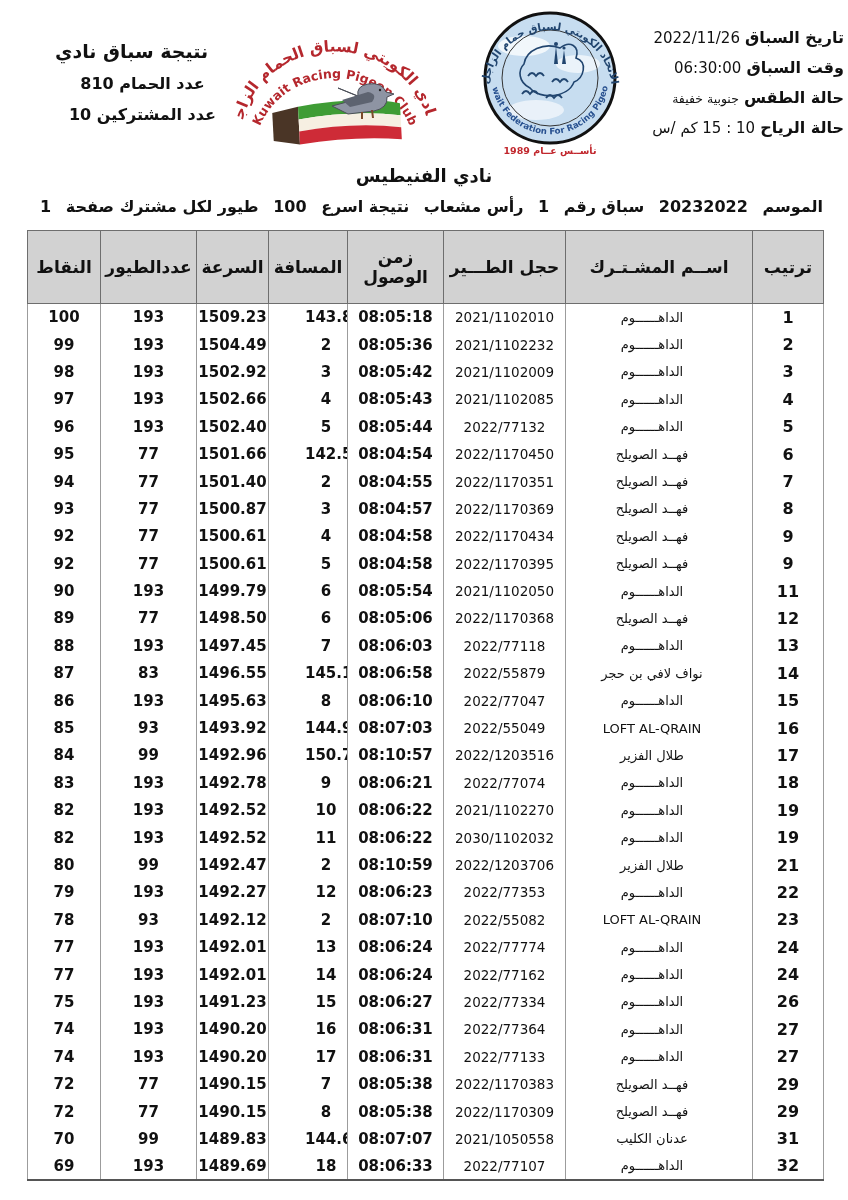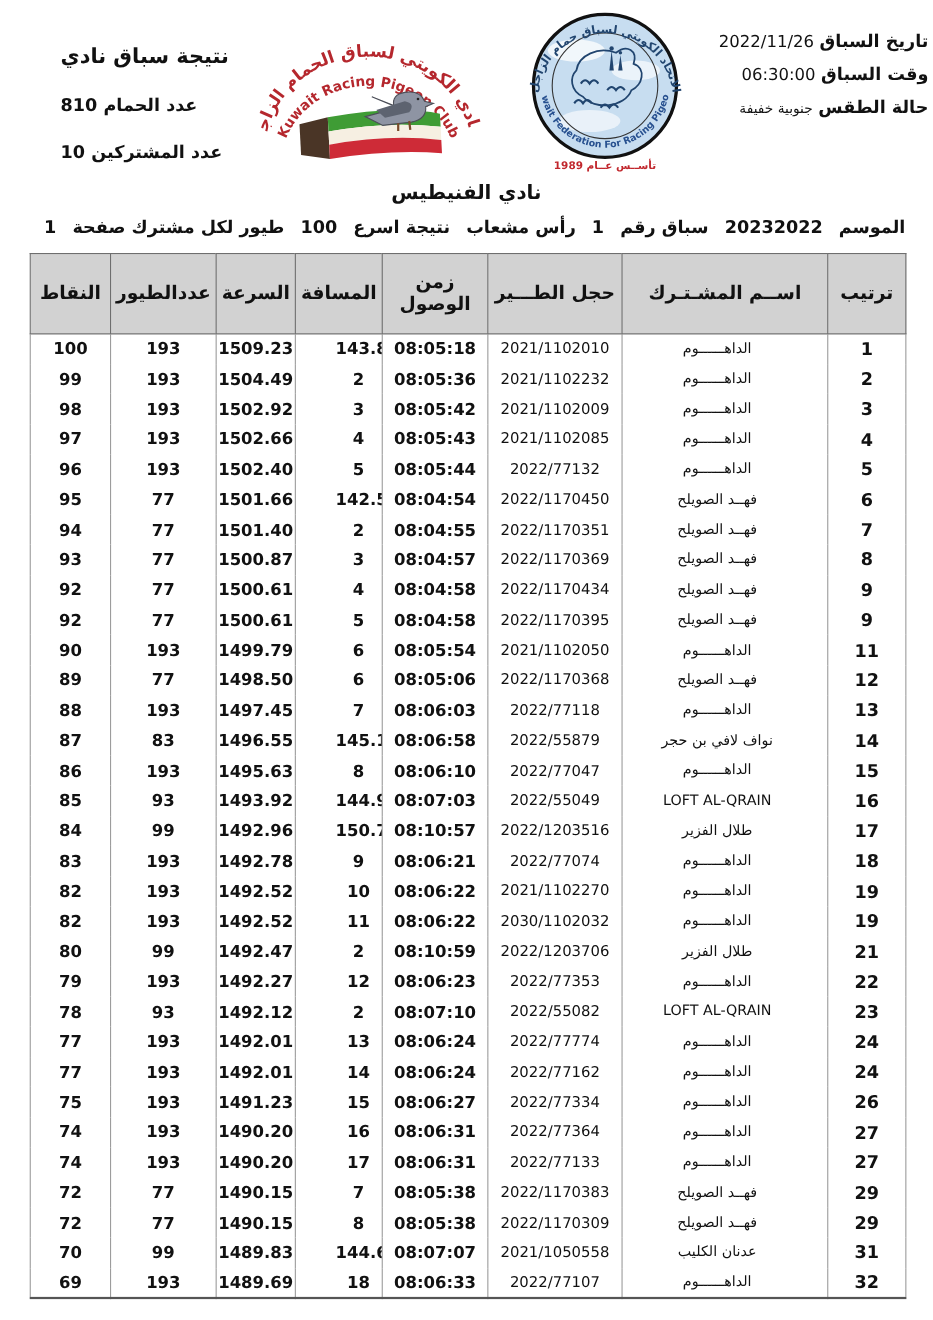--- a/index.html
+++ b/index.html
@@ -6,21 +6,21 @@
   html,body { background:#ffffff; }
   body {
     width:848px; height:1200px; position:relative; overflow:hidden;
     font-family:"DejaVu Sans","Liberation Sans",sans-serif; color:#111;
   }
   .page { position:absolute; inset:0; background:#fff; }
 
   
   .info-left { position:absolute; left:55px; top:40px; width:175px; direction:rtl; text-align:left; }
   .info-left .title { font-size:19px; font-weight:bold; text-align:left; }
-  .info-left .line { margin-top:24px; font-size:16px; font-weight:bold; text-align:left; white-space:nowrap; }
+  .info-left .line { margin-top:12px; font-size:16px; font-weight:bold; text-align:center; white-space:nowrap; }
   .info-left .line:first-of-type { margin-top:34px; }
 
   .club-logo { position:absolute; left:232px; top:12px; }
   .federation-logo { position:absolute; left:466px; top:6px; }
 
   .info-right { position:absolute; left:610px; top:28px; width:234px; direction:rtl; text-align:right; }
   .info-right .line { margin-bottom:11px; font-size:16px; white-space:nowrap; }
   .info-right .lbl { font-weight:bold; }
   .info-right .val { font-weight:normal; font-size:15px;margin-left:36px; }
   .info-right .val.small { font-size:12.5px; }
@@ -133,20 +133,24 @@
       <span class="val">2022/11/26</span>
     </div>
     <div class="line">
       <span class="lbl">وقت السباق</span>
       <span class="val">06:30:00</span>
     </div>
     <div class="line">
       <span class="lbl">حالة الطقس</span>
       <span class="val small">جنوبية خفيفة</span>
     </div>
+    <div class="line">
+      <span class="lbl">حالة الرياح</span>
+      <span class="val">10 : 15 كم /س</span>
+    </div>
   </div>
 
   <div class="club-name">نادي الفنيطيس</div>
 
   <div class="season-row">
     <span>الموسم</span>
     <span>20232022</span>
     <span>سباق رقم</span>
     <span>1</span>
     <span>رأس مشعاب</span>

